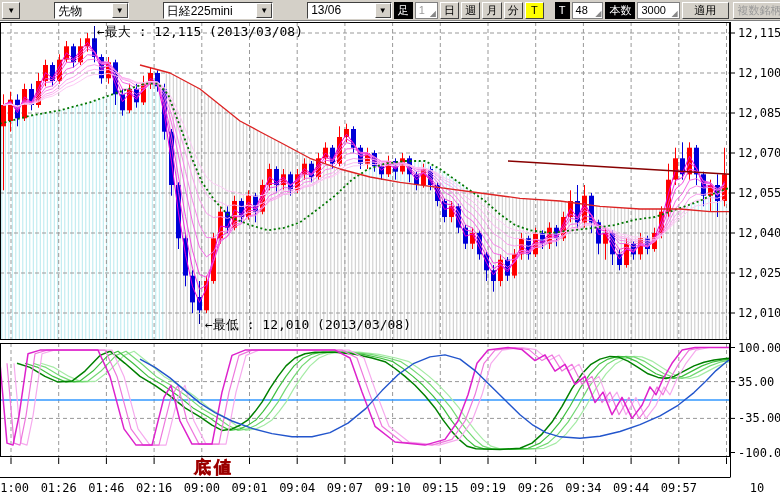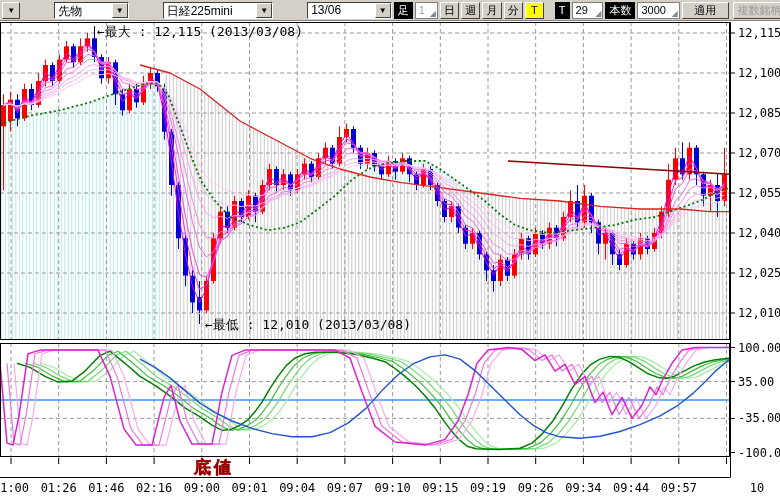--- a/index.html
+++ b/index.html
@@ -60,21 +60,21 @@
     <span class="handle">◢</span>
   </div>
   <button class="tb-btn" style="width:21px">日</button>
   <button class="tb-btn" style="width:21px">週</button>
   <button class="tb-btn" style="width:21px">月</button>
   <button class="tb-btn" style="width:21px">分</button>
   <button class="tb-btn yellow" style="width:21px">T</button>
   <div style="width:8px"></div>
   <div class="blk">T</div>
   <div class="spin" style="width:36px">
-    <span class="num">29</span>
+    <span class="num">48</span>
     <span class="handle">◢</span>
   </div>
   <div class="blk">本数</div>
   <div class="spin" style="width:48px">
     <span class="num">3000</span>
     <span class="handle">◢</span>
   </div>
   <button class="tb-btn" style="width:54px">適用</button>
   <div class="grow"></div>
   <button class="tb-btn disabled" style="width:60px;margin-right:-8px">複数銘柄</button>

